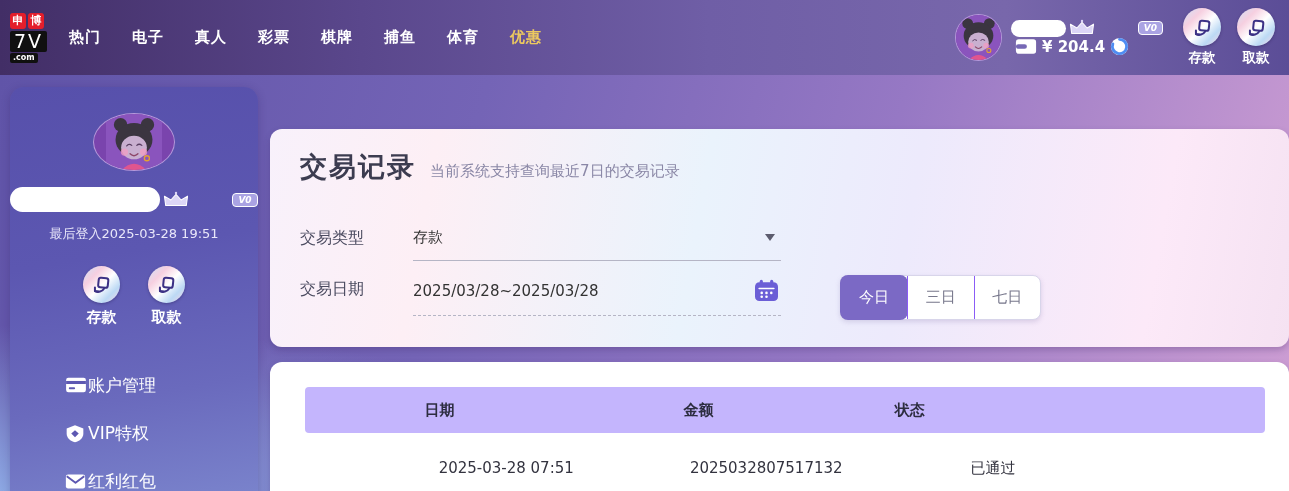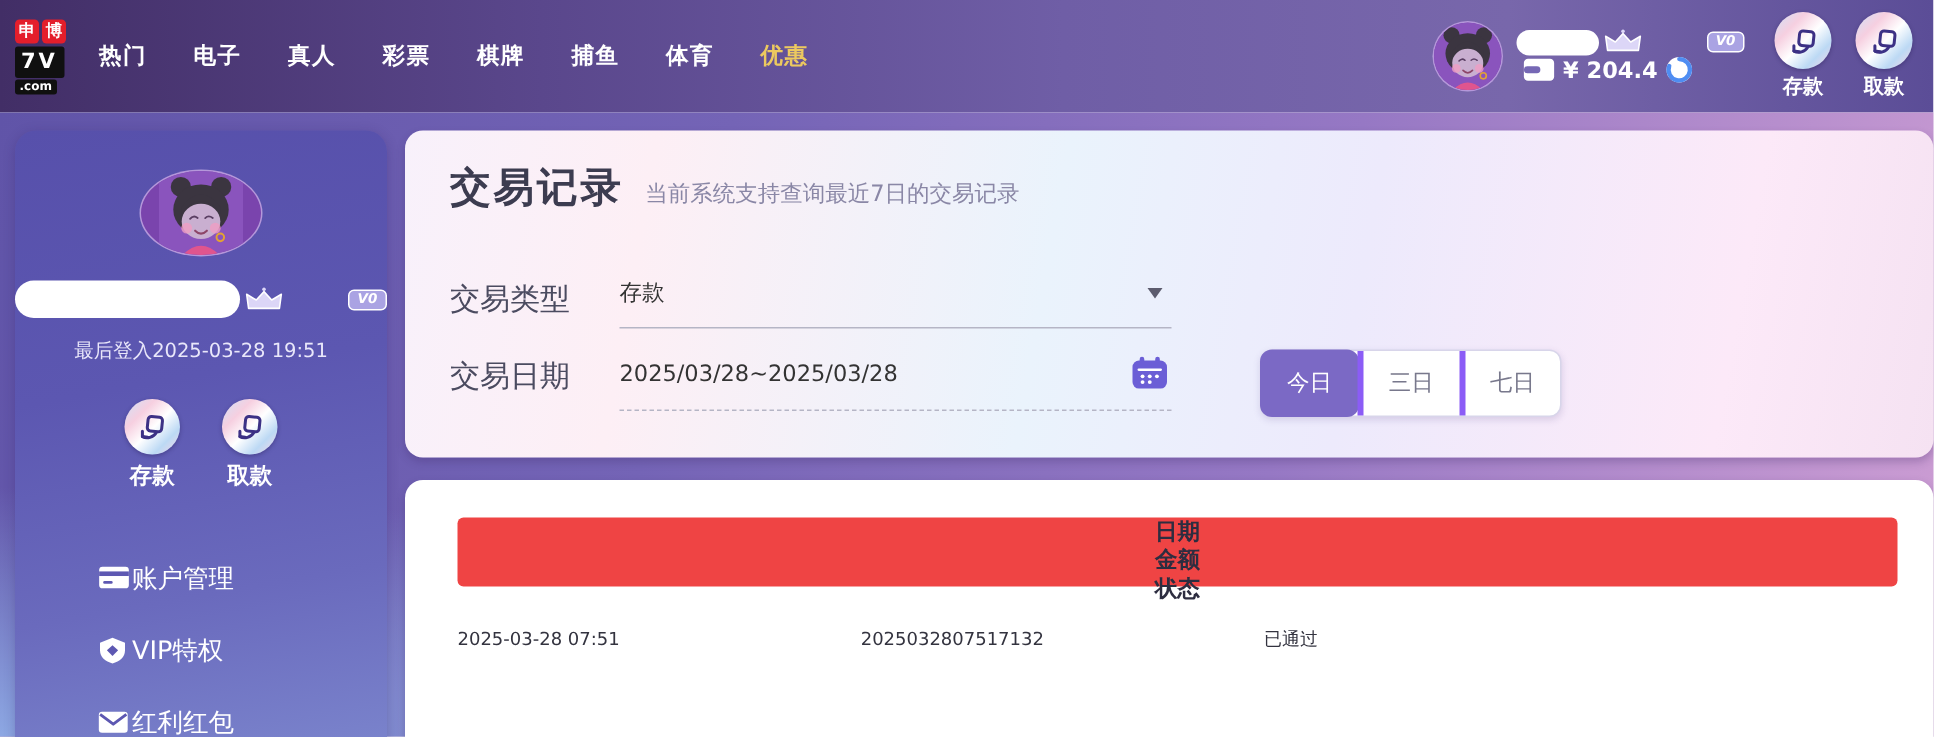--- a/index.html
+++ b/index.html
@@ -6,21 +6,21 @@
   html,body { width:1289px; height:491px; overflow:hidden;
     font-family:"DejaVu Sans","Liberation Sans",sans-serif; }
 
   
   .navbar { position:relative; height:75px; display:flex; align-items:center;
     background:linear-gradient(to right,#422e66 0%,#5a478c 28%,#6f5ea6 55%,#7867ab 78%,#5b4d97 100%); }
   .logo { margin-left:10px; display:flex; flex-direction:column; align-items:flex-start; }
   .logo-top { display:flex; gap:2px; margin-bottom:2px; }
   .logo-cn { width:16px; height:16px; background:#e41e2b; border-radius:3px; color:#fff;
     font-size:11px; font-weight:bold; display:flex; align-items:center; justify-content:center; }
-  .logo-main { background:#101010; color:#fff; font-weight:bold; font-size:14px; line-height:21px;
+  .logo-main { background:#101010; color:#fff; font-weight:normal; font-size:19px; line-height:21px;
     padding:0 4px; border-radius:2px; letter-spacing:2px; }
   .logo-suffix { background:#101010; color:#fff; font-weight:bold; font-size:8px; line-height:10px;
     padding:0 3px; border-radius:2px; margin-top:1px; }
   .nav-items { display:flex; gap:31px; margin-left:22px;justify-content:center; }
   .nav-item { color:#fff; font-size:15px; font-weight:bold; cursor:pointer; text-decoration:none; letter-spacing:1px; }
   .nav-item.active { color:#ecc95f; }
   .nav-right { margin-left:auto; margin-right:14px; display:flex; align-items:center; }
   .avatar { border-radius:50%; overflow:hidden; border:1px solid rgba(230,220,255,.55); background:#7a44ad; }
   .avatar-sm { width:47px; height:47px; }
   .user-info { margin-left:9px; width:152px; }
@@ -55,51 +55,51 @@
   .quick-actions { margin-top:23px; display:flex; gap:28px; }
   .quick-actions .action-circle { width:37px; height:37px; }
   .quick-actions .action-label { font-size:15px; margin-top:5px; }
   .menu { margin-top:34px; list-style:none; width:100%; padding-left:55px; }
   .menu-item { display:flex; align-items:center; height:48px; color:#fff;
     font-size:17px; cursor:pointer; }
   .menu-icon { width:23px; display:flex; align-items:center; }
 
   
   .content { position:absolute; left:270px; top:12px; right:0; bottom:-10px; }
-  .card { border-radius:12px; }
+  .card { border-radius:12px;margin-top:42px; }
   .filter-card { position:relative; height:218px; padding:20px 0 0 30px;
     background:linear-gradient(100deg,#f8f1fb 0%,#fdeff5 16%,#eaf3fc 42%,#edeafc 62%,#fce9f8 86%,#f5e2f2 100%);
     box-shadow:0 3px 6px rgba(60,40,100,.28); }
   .title-row { margin-bottom:36px; }
   .page-title { display:inline; font-size:27px; font-weight:bold; color:#3c3c50; letter-spacing:2px; }
   .subtitle { font-size:15px; color:#8a87a6; margin-left:9px; }
   .form-row { display:flex; margin-bottom:11px; }
-  .form-label { width:113px; font-size:20px; color:#4b4b60; padding-top:7px; }
+  .form-label { width:113px; font-size:16px; color:#4b4b60; padding-top:7px; }
   .field { width:368px; position:relative; padding:7px 0 13px;
     border-bottom:1px solid #b5b5c5; display:flex; align-items:center; cursor:pointer; }
   .field.dashed { border-bottom:1px dashed #b5b5c5; }
   .field-value { font-size:15px; color:#333; flex:1; }
   .select-arrow { width:0; height:0; border-left:5.5px solid transparent; border-right:5.5px solid transparent;
     border-top:7px solid #5c5c6e; margin-right:6px; }
   .calendar-wrap { margin-right:2px; cursor:pointer; display:flex; }
   .range-group { position:absolute; left:570px; top:146px; width:201px; height:45px; display:flex;
     background:#fff; border:1px solid #d8d5ea; border-radius:8px;
     box-shadow:0 2px 5px rgba(90,70,140,.18); }
   .range-btn { flex:1; border:none; background:transparent; font-family:inherit; font-size:15px;
-    color:#78788c; cursor:pointer; border-left:4px solid #8b5cf6; display:flex; align-items:center; justify-content:center; }
+    color:#78788c; cursor:pointer; border-left:1px solid #8b5cf6; display:flex; align-items:center; justify-content:center; }
   .range-btn:first-child { border-left:none; }
   .range-btn.active { background:#7b69c5; color:#fff; border-radius:8px; margin:-1px; flex:1.04; }
 
   .table-card { margin-top:15px; background:#fff; height:260px; padding-top:25px;
     box-shadow:0 3px 6px rgba(60,40,100,.28); }
-  .table-header { margin:0 24px 0 35px; height:46px; background:#ef4444; border-radius:4px;
-    display:flex; align-items:center;flex-direction:column; }
+  .table-header { margin:0 24px 0 35px; height:46px; background:#c4b5fd; border-radius:4px;
+    display:flex; align-items:center; }
   .th { text-align:center; font-size:15px; font-weight:bold; color:#2d2d40; }
   .table-row { margin:0 24px 0 35px; height:70px; display:flex; align-items:center; }
-  .td { text-align:left; font-size:12px; color:#33333f; }
+  .td { text-align:right; font-size:15px; color:#33333f; }
 </style>
 </head>
 <body>
 
 <header class="navbar">
   <div class="logo">
     <div class="logo-top">
       <span class="logo-cn">申</span>
       <span class="logo-cn">博</span>
     </div>

